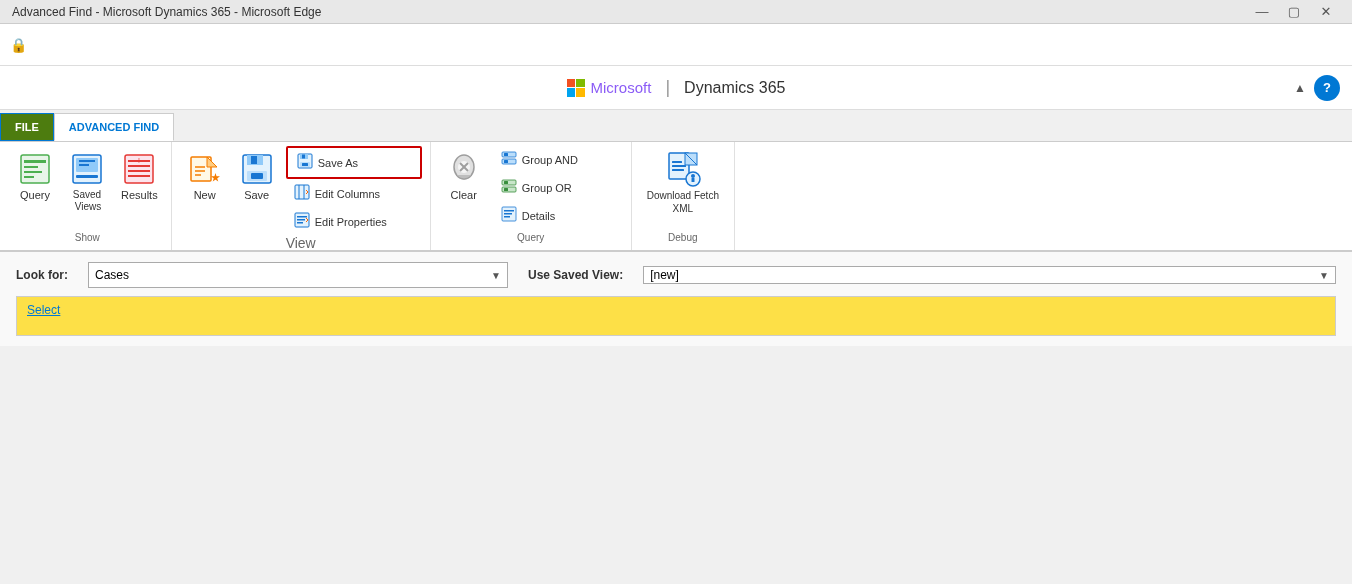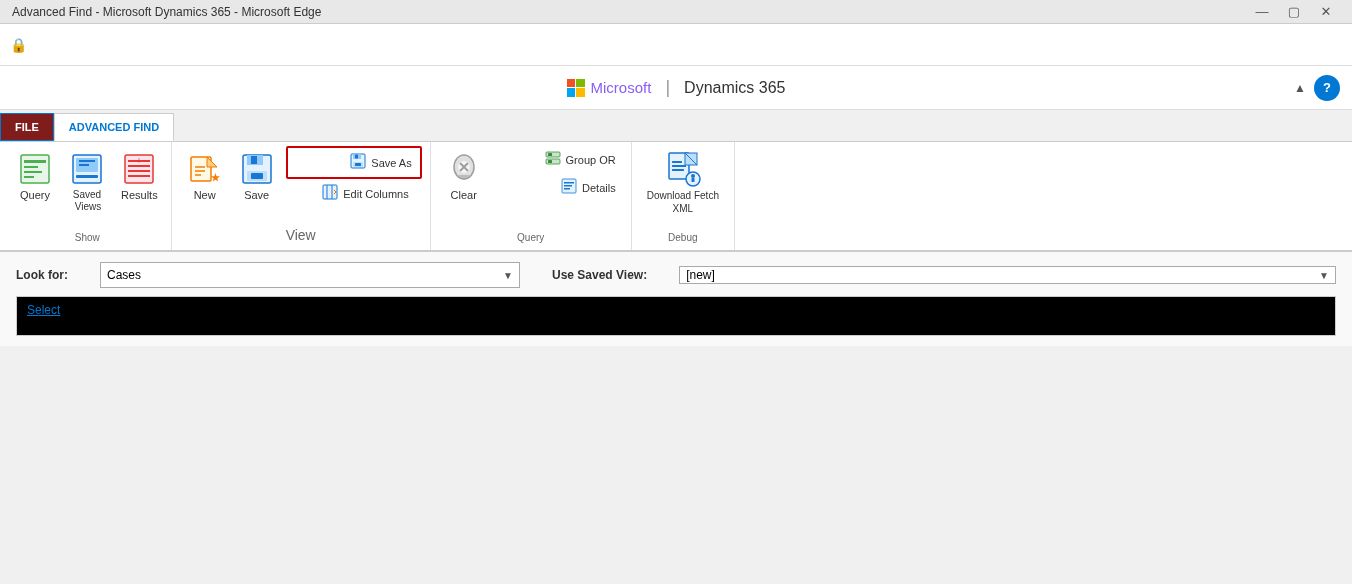--- a/index.html
+++ b/index.html
@@ -76,21 +76,21 @@
     }
     .tab {
       height: 28px;
       padding: 0 14px;
       display: flex; align-items: center;
       font-size: 11px; font-weight: 600;
       cursor: pointer; border: 1px solid transparent;
       position: relative;
     }
     .tab.file {
-      background: #7f1d1d; color: white;
+      background: #4d7c0f; color: white;
       border-color: #0078d4;
       justify-content: center;
     }
     .tab.active {
       background: white; color: #0078d4;
       border: 1px solid #ccc;
       border-bottom: 1px solid white;
     }
 
     
@@ -111,60 +111,60 @@
     }
     .ribbon-btn-large .icon-box {
       width: 36px; height: 36px;
       display: flex; align-items: center; justify-content: center;
       font-size: 24px; margin-bottom: 2px;
     }
     .ribbon-btn-small {
       display: flex; align-items: center; gap: 4px;
       padding: 3px 6px; cursor: pointer;
       border: 1px solid transparent; border-radius: 2px;
-      font-size: 11px; color: #333; width: 130px; justify-content: flex-end;
+      font-size: 11px; color: #333; width: 130px;
     }
     .ribbon-btn-small .icon-sm { font-size: 14px; width: 18px; text-align: center; }
     .ribbon-small-group {
       display: flex; flex-direction: column; gap: 1px;
       justify-content: center;
     }
 
     
     .save-as-wrapper {
       border: 2px solid #c00; border-radius: 2px; padding: 1px;
     }
 
     
     .content-area {
       background: #f9f9f9;
       padding: 10px 16px;
     }
     .look-for-row {
-      display: flex; align-items: center; gap: 32px;
+      display: flex; align-items: center; gap: 20px;
       margin-bottom: 8px;
     }
     .look-for-label { font-size: 12px; color: #333; font-weight: 600; }
     .look-for-select {
       width: 420px; height: 26px; border: 1px solid #aaa;
       padding: 0 6px; font-size: 12px; background: white;
       display: flex; align-items: center; justify-content: space-between;
       cursor: pointer;
     }
     .saved-view-label { font-size: 12px; color: #333; font-weight: 600; }
     .saved-view-select {
       flex: 1; height: 18px; border: 1px solid #aaa;
       padding: 0 6px; font-size: 12px; background: white;
       display: flex; align-items: center; justify-content: space-between;
       cursor: pointer; min-width: 300px;
     }
     .select-chevron { color: #555; font-size: 10px; }
 
     .filter-area {
-      border: 1px solid #ccc; background: #000000;
+      border: 1px solid #ccc; background: #fde047;
       min-height: 40px; padding: 6px 10px;
     }
     .select-link {
       color: #0078d4; text-decoration: underline; cursor: pointer; font-size: 12px;
     }
   </style>
 </head>
 <body>
 
 <div class="title-bar">
@@ -301,40 +301,63 @@
           <span class="icon-sm">
             <svg width="16" height="16" viewBox="0 0 16 16">
               <rect x="1" y="1" width="14" height="14" rx="1" fill="#e3f2fd" stroke="#1976d2" stroke-width="1"></rect>
               <line x1="5" y1="1" x2="5" y2="15" stroke="#1976d2" stroke-width="1"></line>
               <line x1="10" y1="1" x2="10" y2="15" stroke="#1976d2" stroke-width="1"></line>
               <path d="M12 6 L14 8 L12 10" stroke="#ff6600" stroke-width="1" fill="none"></path>
             </svg>
           </span>
           <span>Edit Columns</span>
         </div>
+        <div class="ribbon-btn-small">
+          <span class="icon-sm">
+            <svg width="16" height="16" viewBox="0 0 16 16">
+              <rect x="1" y="1" width="14" height="14" rx="1" fill="#e3f2fd" stroke="#1976d2" stroke-width="1"></rect>
+              <rect x="3" y="4" width="10" height="1.5" fill="#1976d2"></rect>
+              <rect x="3" y="7" width="8" height="1.5" fill="#1976d2"></rect>
+              <rect x="3" y="10" width="6" height="1.5" fill="#1976d2"></rect>
+              <path d="M12 6 L14 8 L12 10" stroke="#ff6600" stroke-width="1" fill="none"></path>
+            </svg>
+          </span>
+          <span>Edit Properties</span>
+        </div>
       </div>
     </div>
     <div style="font-size:14px;color:#666;margin-top:auto;padding-bottom:3px;text-align:center;">View</div>
   </div>
 
   <div style="display:flex;flex-direction:column;padding:4px 8px;border-right:1px solid #e0e0e0;">
     <div style="display:flex;gap:4px;flex:1;align-items:flex-start;">
       <div class="ribbon-btn-large">
         <div class="icon-box">
           <svg width="32" height="32" viewBox="0 0 32 32">
             <ellipse cx="16" cy="14" rx="10" ry="12" fill="#e0e0e0" stroke="#9e9e9e" stroke-width="1.5"></ellipse>
             <path d="M8 22 Q16 30 24 22" fill="#bdbdbd" stroke="#9e9e9e" stroke-width="1"></path>
             <circle cx="16" cy="14" r="6" fill="#f5f5f5"></circle>
             <line x1="12" y1="10" x2="20" y2="18" stroke="#9e9e9e" stroke-width="2"></line>
             <line x1="20" y1="10" x2="12" y2="18" stroke="#9e9e9e" stroke-width="2"></line>
           </svg>
         </div>
         <span>Clear</span>
       </div>
       <div class="ribbon-small-group">
+        <div class="ribbon-btn-small">
+          <span class="icon-sm">
+            <svg width="16" height="16" viewBox="0 0 16 16">
+              <rect x="1" y="2" width="14" height="5" rx="1" fill="#bbdefb" stroke="#1976d2" stroke-width="0.8"></rect>
+              <rect x="3" y="3" width="4" height="3" rx="0.5" fill="#1976d2"></rect>
+              <rect x="1" y="9" width="14" height="5" rx="1" fill="#bbdefb" stroke="#1976d2" stroke-width="0.8"></rect>
+              <rect x="3" y="10" width="4" height="3" rx="0.5" fill="#1976d2"></rect>
+            </svg>
+          </span>
+          <span>Group AND</span>
+        </div>
         <div class="ribbon-btn-small">
           <span class="icon-sm">
             <svg width="16" height="16" viewBox="0 0 16 16">
               <rect x="1" y="2" width="14" height="5" rx="1" fill="#c8e6c9" stroke="#388e3c" stroke-width="0.8"></rect>
               <rect x="3" y="3" width="4" height="3" rx="0.5" fill="#388e3c"></rect>
               <rect x="1" y="9" width="14" height="5" rx="1" fill="#c8e6c9" stroke="#388e3c" stroke-width="0.8"></rect>
               <rect x="3" y="10" width="4" height="3" rx="0.5" fill="#388e3c"></rect>
             </svg>
           </span>
           <span>Group OR</span>

